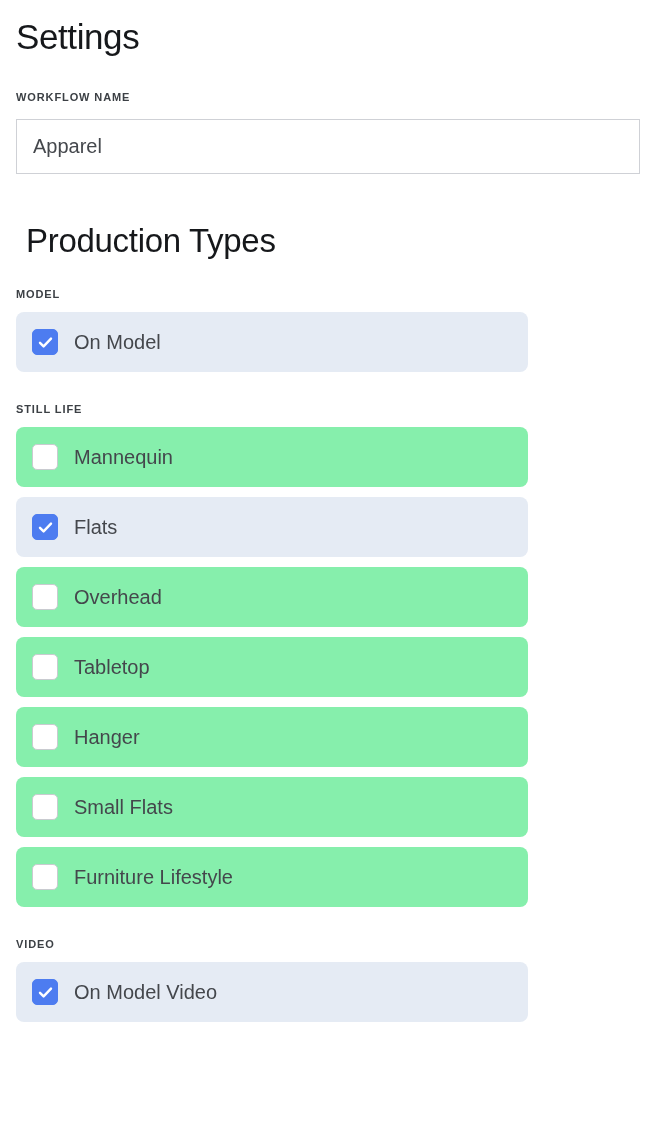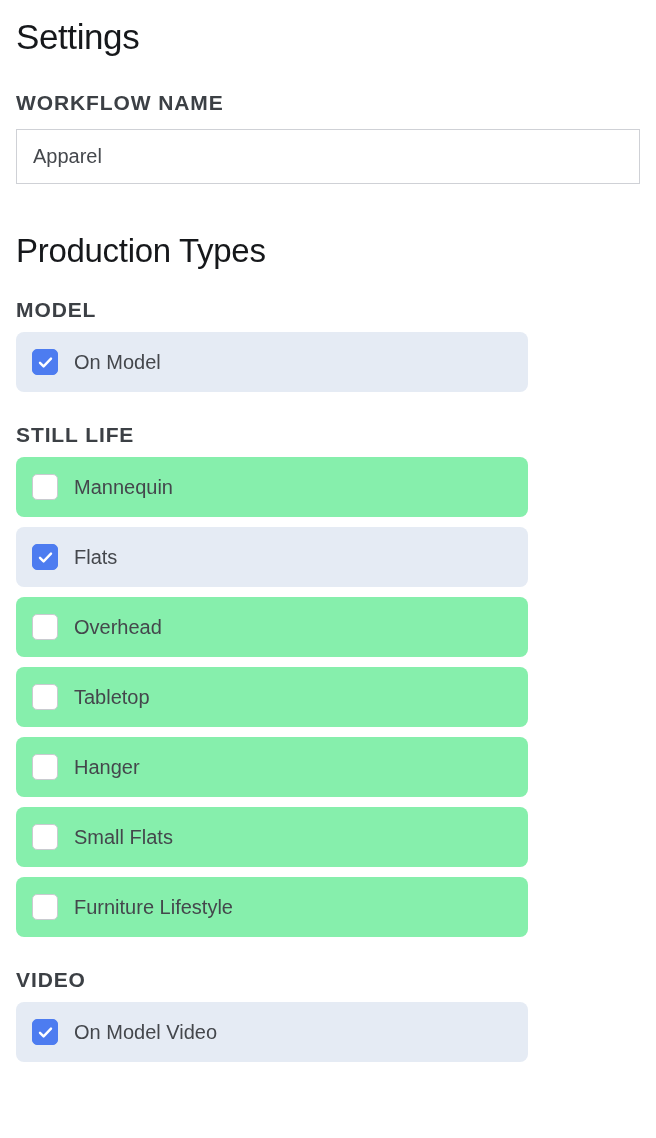--- a/index.html
+++ b/index.html
@@ -25,21 +25,21 @@
     font-weight: 400;
     color: #16181b;
     letter-spacing: -0.4px;
     line-height: 1;
     padding-top: 19px;
   }
 
   
   .field-label,
   .group-label {
-    font-size: 21px;
+    font-size: 11px;
     font-weight: 700;
     color: #3c4045;
     letter-spacing: 0.9px;
     text-transform: uppercase;
     line-height: 1;
   }
 
   .field-label { padding-top: 38px; }
 
   
@@ -60,20 +60,21 @@
   .text-input::placeholder { color: #9aa0a6; }
 
   
   .section-title {
     font-size: 33px;
     font-weight: 400;
     color: #16181b;
     letter-spacing: -0.3px;
     line-height: 1;
     padding-top: 50px;
+    margin-left: 10px;
   }
 
   
   .group { }
   .group + .group { }
   .group-label { padding-top: 32px; }
   .group-list {
     margin-top: 12px;
     display: flex;
     flex-direction: column;

